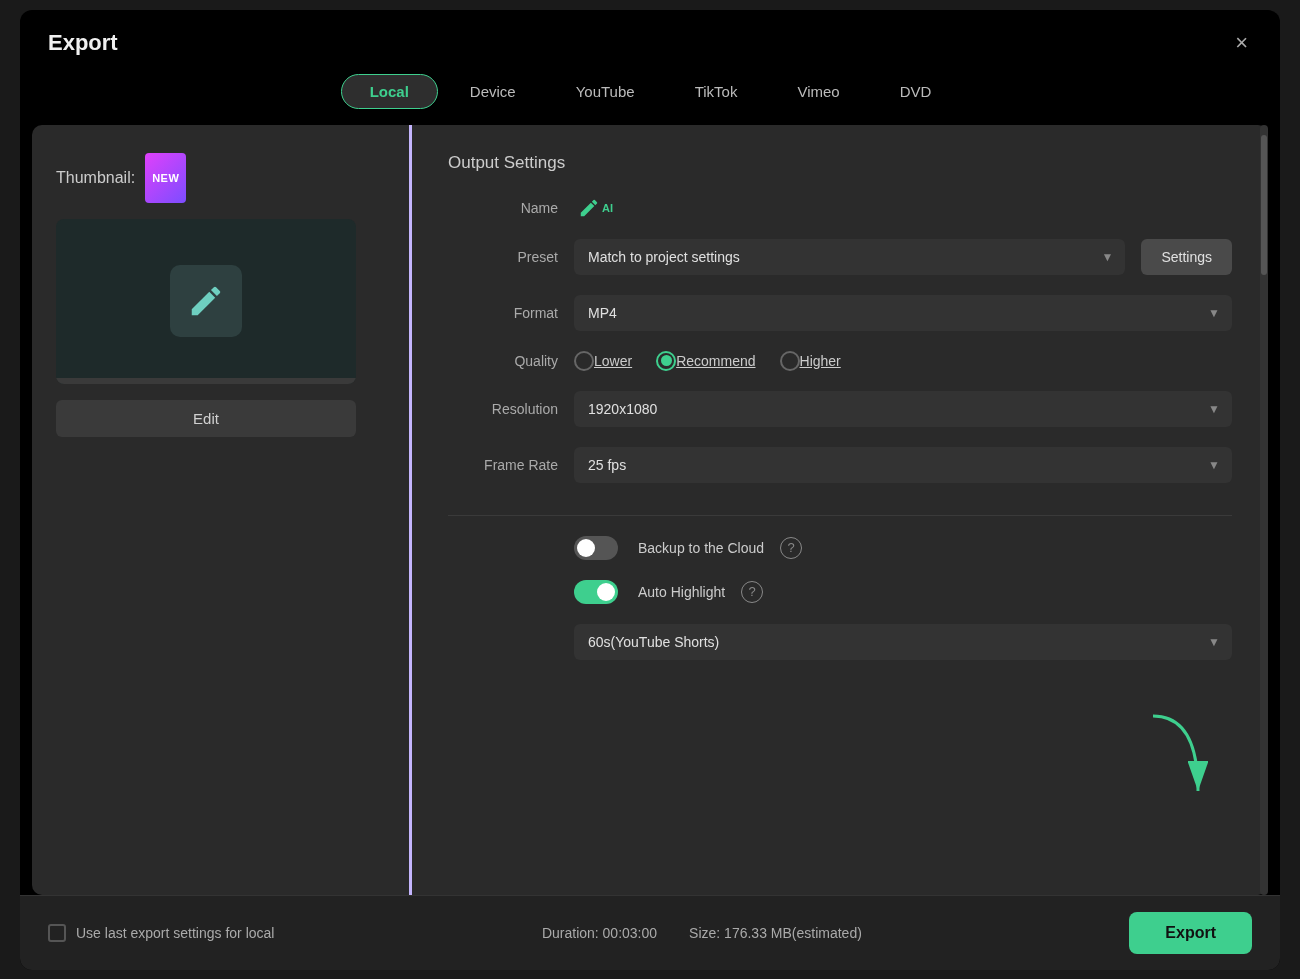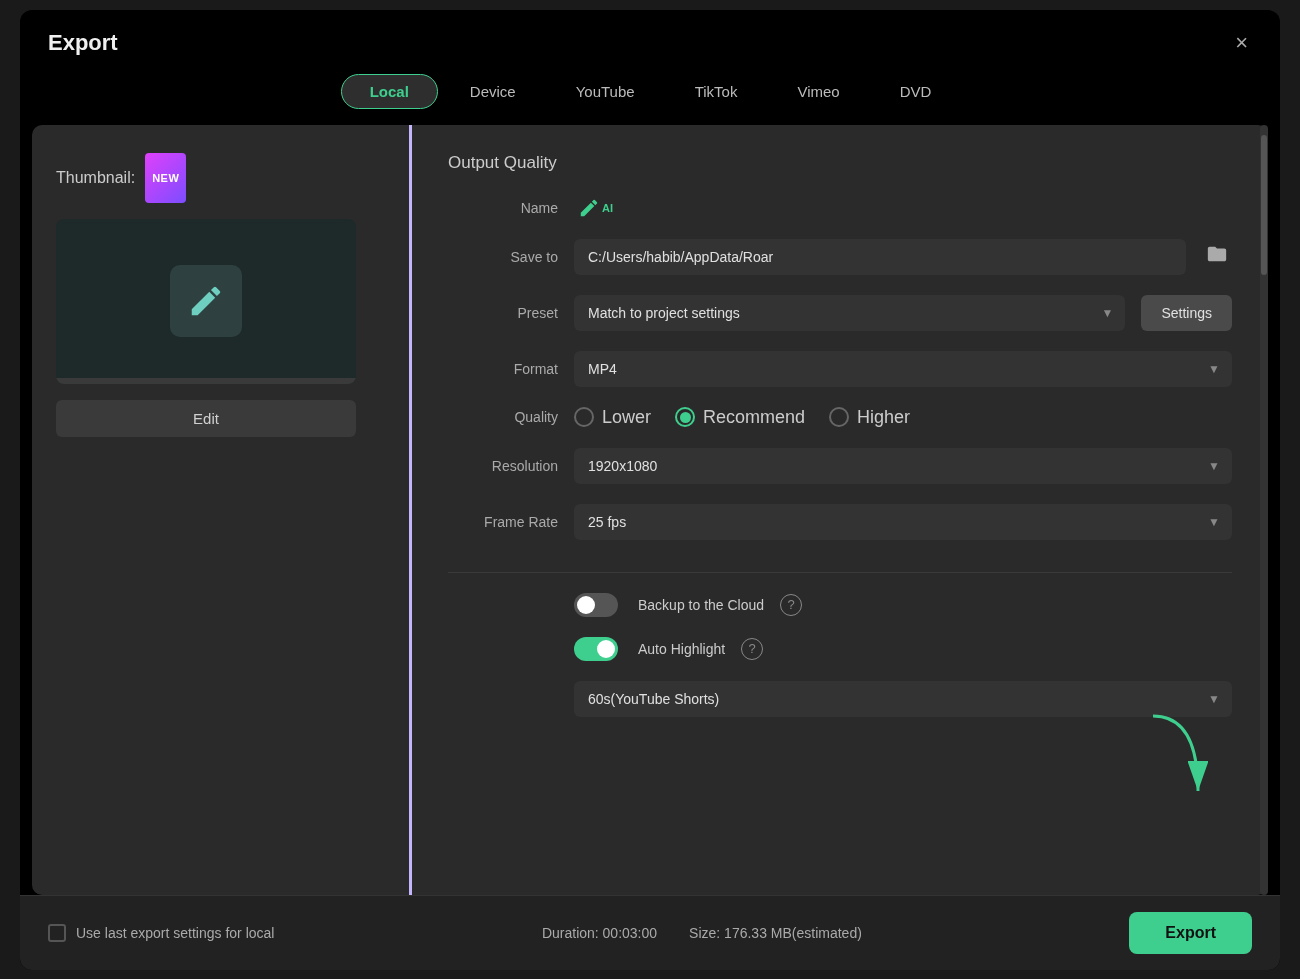--- a/index.html
+++ b/index.html
@@ -260,24 +260,25 @@
     }
     .quality-options {
       display: flex;
       align-items: center;
       gap: 24px;
       flex: 1;
     }
     .radio-option {
       display: flex;
       align-items: center;
-      gap: 8px;
-      cursor: pointer;
-      font-size: 18px;
+      gap: 0;
+      cursor: pointer;
+      font-size: 14px;
       color: #ccc;
+      text-decoration: underline;
     }
     .radio-circle {
       width: 20px;
       height: 20px;
       border-radius: 50%;
       border: 2px solid #666;
       display: flex;
       align-items: center;
       justify-content: center;
       flex-shrink: 0;
@@ -454,43 +455,34 @@
           <svg viewBox="0 0 24 24">
             <path d="M3 17.25V21h3.75L17.81 9.94l-3.75-3.75L3 17.25zm17.71-10.21a1 1 0 0 0 0-1.41l-2.34-2.34a1 1 0 0 0-1.41 0l-1.83 1.83 3.75 3.75 1.83-1.83z"></path>
           </svg>
         </div>
         <div class="thumbnail-bottom-bar"></div>
       </div>
       <button class="edit-btn">Edit</button>
     </div>
 
     <div class="right-panel">
-      <div class="section-title">Output Quality</div>
+      <div class="section-title">Output Settings</div>
 
       <div class="settings-grid">
 
         <div class="field-row">
           <span class="field-label">Name</span>
           <button class="ai-icon-btn" title="AI edit">
             <svg width="22" height="22" viewBox="0 0 24 24" fill="none">
               <path d="M3 17.25V21h3.75L17.81 9.94l-3.75-3.75L3 17.25zm17.71-10.21a1 1 0 0 0 0-1.41l-2.34-2.34a1 1 0 0 0-1.41 0l-1.83 1.83 3.75 3.75 1.83-1.83z" fill="#3ecf8e"></path>
             </svg>
             <span style="font-size:11px;color:#3ecf8e;font-weight:700;">AI</span>
           </button>
         </div>
 
-        <div class="field-row-saveto field-row">
-          <span class="field-label">Save to</span>
-          <input class="saveto-input" type="text" value="C:/Users/habib/AppData/Roar" style="">
-          <button class="folder-btn" title="Browse folder">
-            <svg width="22" height="22" viewBox="0 0 24 24" fill="#aaa">
-              <path d="M10 4H4c-1.1 0-2 .9-2 2v12c0 1.1.9 2 2 2h16c1.1 0 2-.9 2-2V8c0-1.1-.9-2-2-2h-8l-2-2z"></path>
-            </svg>
-          </button>
-        </div>
 
         <div class="field-row-preset field-row">
           <span class="field-label">Preset</span>
           <div class="select-wrapper">
             <select class="field-select">
               <option>Match to project settings</option>
             </select>
             <span class="select-arrow">▼</span>
           </div>
           <button class="settings-btn">Settings</button>

